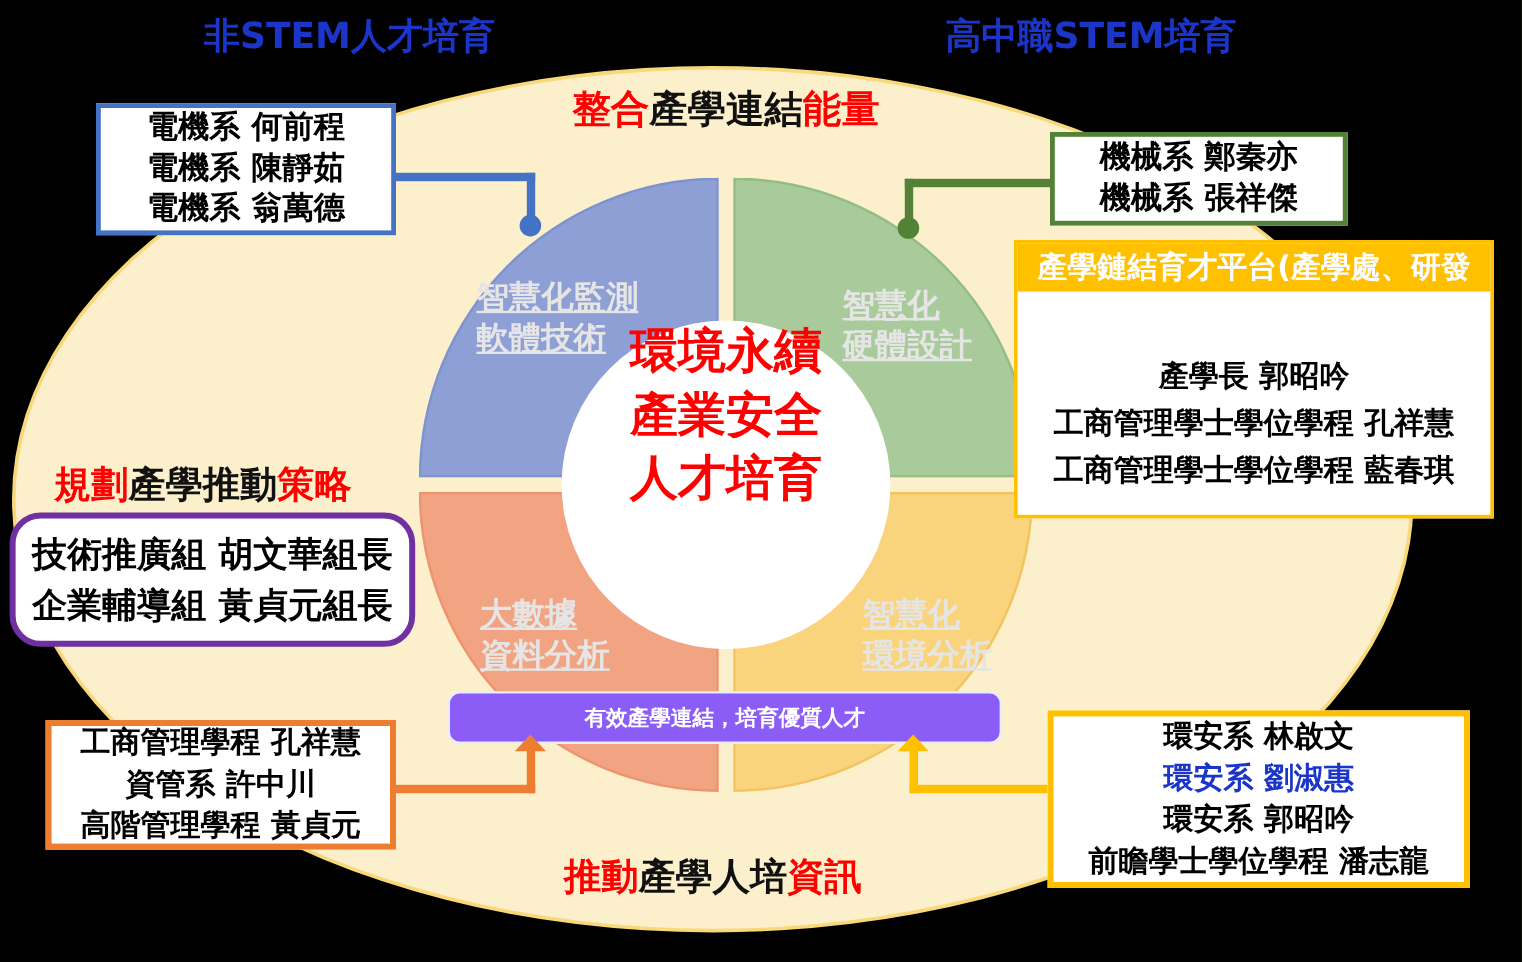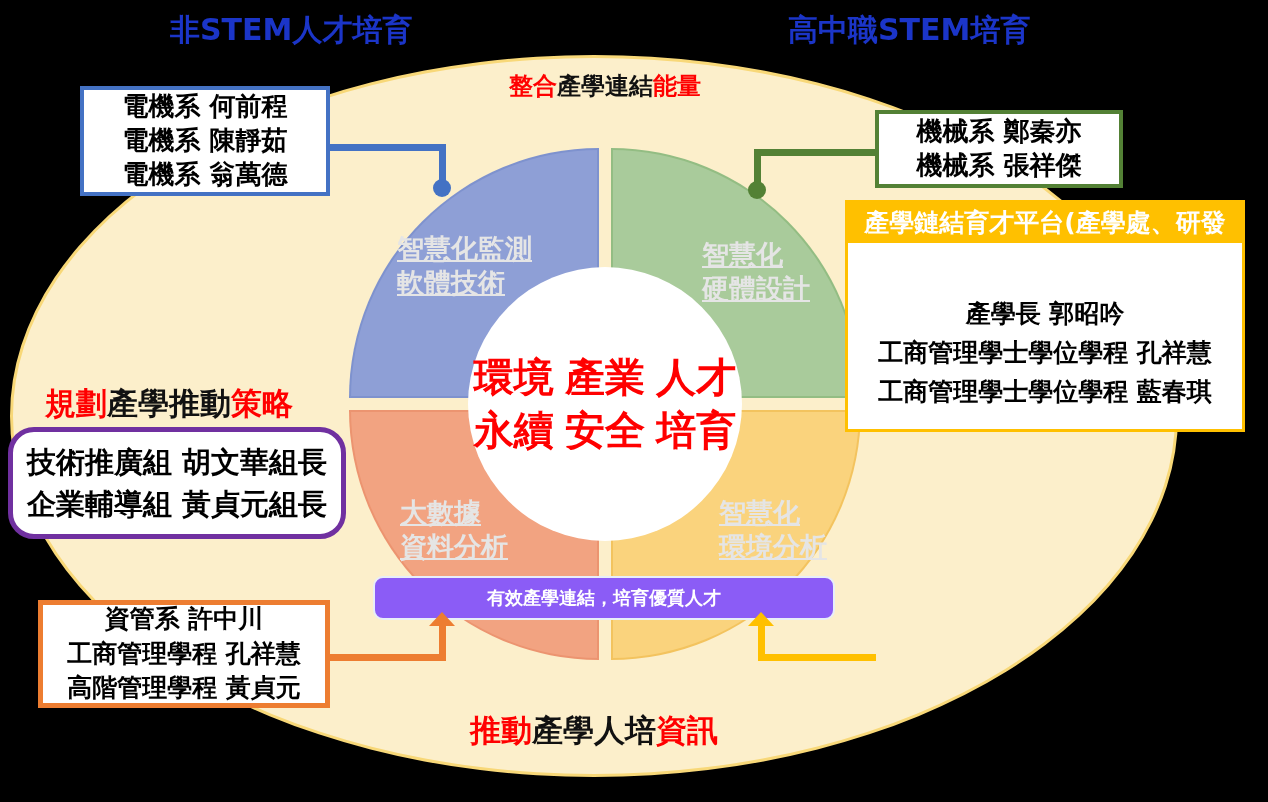--- a/index.html
+++ b/index.html
@@ -15,39 +15,39 @@
 
   
   .pie{left:349px;top:148px;width:512px;height:512px;z-index:1;}
   .quad{position:absolute;width:250px;height:250px;box-sizing:border-box;}
   .q-tl{left:0;top:0;border-top-left-radius:100%;background:#8E9FD6;border:2px solid #7E92CE;}
   .q-tr{left:262px;top:0;border-top-right-radius:100%;background:#A9CB9B;border:2px solid #93BD83;}
   .q-bl{left:0;top:262px;border-bottom-left-radius:100%;background:#F2A381;border:2px solid #EC9470;}
   .q-br{left:262px;top:262px;border-bottom-right-radius:100%;background:#FAD37D;border:2px solid #F3C35E;}
 
   .center-circle{left:468px;top:267px;width:274px;height:274px;border-radius:50%;background:#fff;
-    display:flex;flex-direction:row;justify-content:flex-start;align-items:center;
+    display:flex;flex-direction:column;justify-content:flex-start;align-items:center;
     color:#FF0000;font-size:40px;line-height:1.32;z-index:2;text-align:center;}
 
   .qlabel{position:absolute;font-size:27px;color:#e5e5e5;line-height:1.25;z-index:2;white-space:nowrap;text-decoration:underline;}
   .ql-tl{left:397px;top:232px;}
   .ql-tr{left:702px;top:238px;}
   .ql-bl{left:400px;top:496px;}
   .ql-br{left:719px;top:496px;}
 
   
   .blue-title{position:absolute;font-size:30px;color:#1B35C8;z-index:3;white-space:nowrap;}
   .bt-left{left:170px;top:10px;}
   .bt-right{left:788px;top:10px;}
 
   
   .headline{position:absolute;font-size:31px;z-index:3;white-space:nowrap;}
   .headline .red{color:#FF0000;}
   .headline .blk{color:#111;}
-  .hl-top{left:350px;top:70px;width:510px;text-align:center;font-size:24px;font-family:Liberation Mono, monospace;}
+  .hl-top{left:350px;top:70px;width:510px;text-align:center;font-size:32px;font-family:Liberation Mono, monospace;}
   .hl-left{left:45px;top:383px;}
   .hl-right{left:902px;top:389px;}
   .hl-bottom{left:470px;top:710px;}
 
   
   .box{position:absolute;background:#fff;box-sizing:border-box;display:flex;flex-direction:column;
     justify-content:center;align-items:center;color:#000;z-index:3;text-align:center;}
   .box-electrical{left:80px;top:86px;width:250px;height:110px;border:4px solid #4472C4;font-size:26px;line-height:1.3;}
   .box-mechanical{left:875px;top:110px;width:248px;height:78px;border:4px solid #538135;font-size:26px;line-height:1.3;}
   .box-platform{left:845px;top:200px;width:400px;border:3px solid #FFC000;font-size:25px;gap:38px;}
@@ -168,21 +168,27 @@
       <div>工商管理學士學位學程 藍春琪</div>
     </div>
   </div>
 
   <div class="box box-planning">
     <div>技術推廣組 胡文華組長</div>
     <div>企業輔導組 黃貞元組長</div>
   </div>
 
   <div class="box box-mis">
+    <div>工商管理學程 孔祥慧</div>
     <div>資管系 許中川</div>
-    <div>工商管理學程 孔祥慧</div>
     <div>高階管理學程 黃貞元</div>
   </div>
 
+  <div class="box box-safety">
+    <div>環安系 林啟文</div>
+    <div class="hl-blue">環安系 劉淑惠</div>
+    <div>環安系 郭昭吟</div>
+    <div>前瞻學士學位學程 潘志龍</div>
+  </div>
 
   <div class="abs banner">有效產學連結，培育優質人才</div>
 
 </div>
 
 </body></html>

